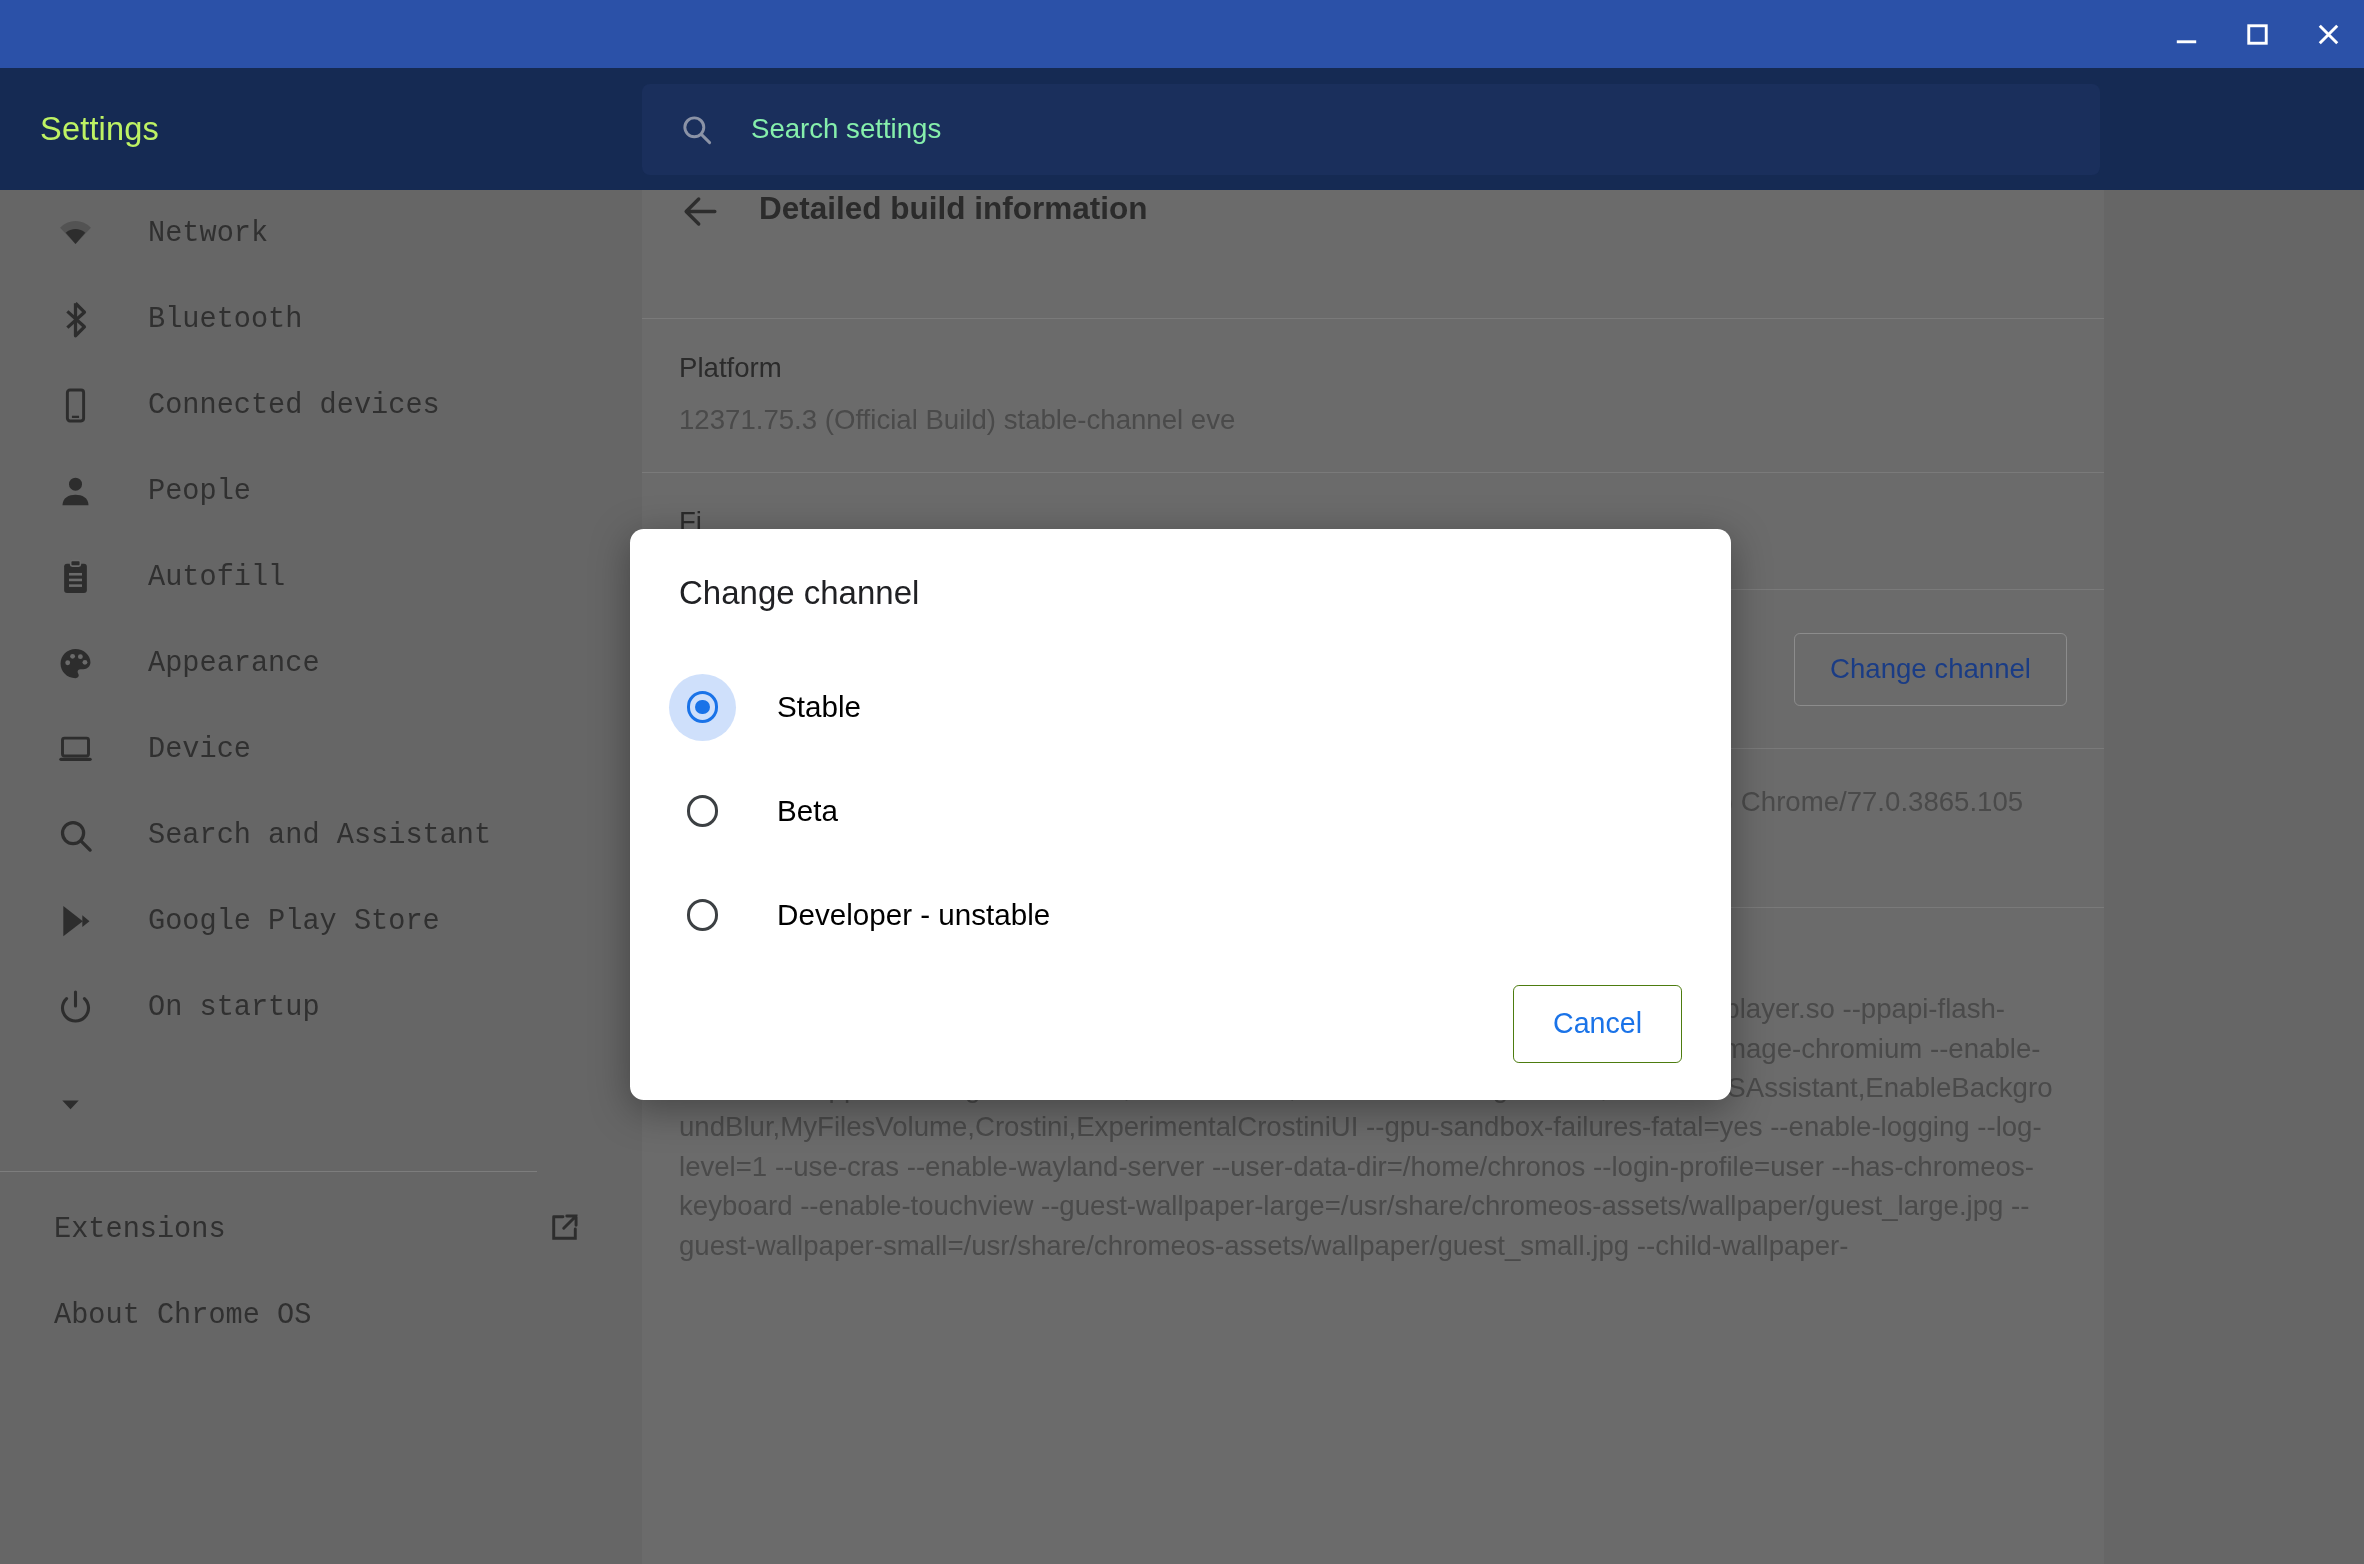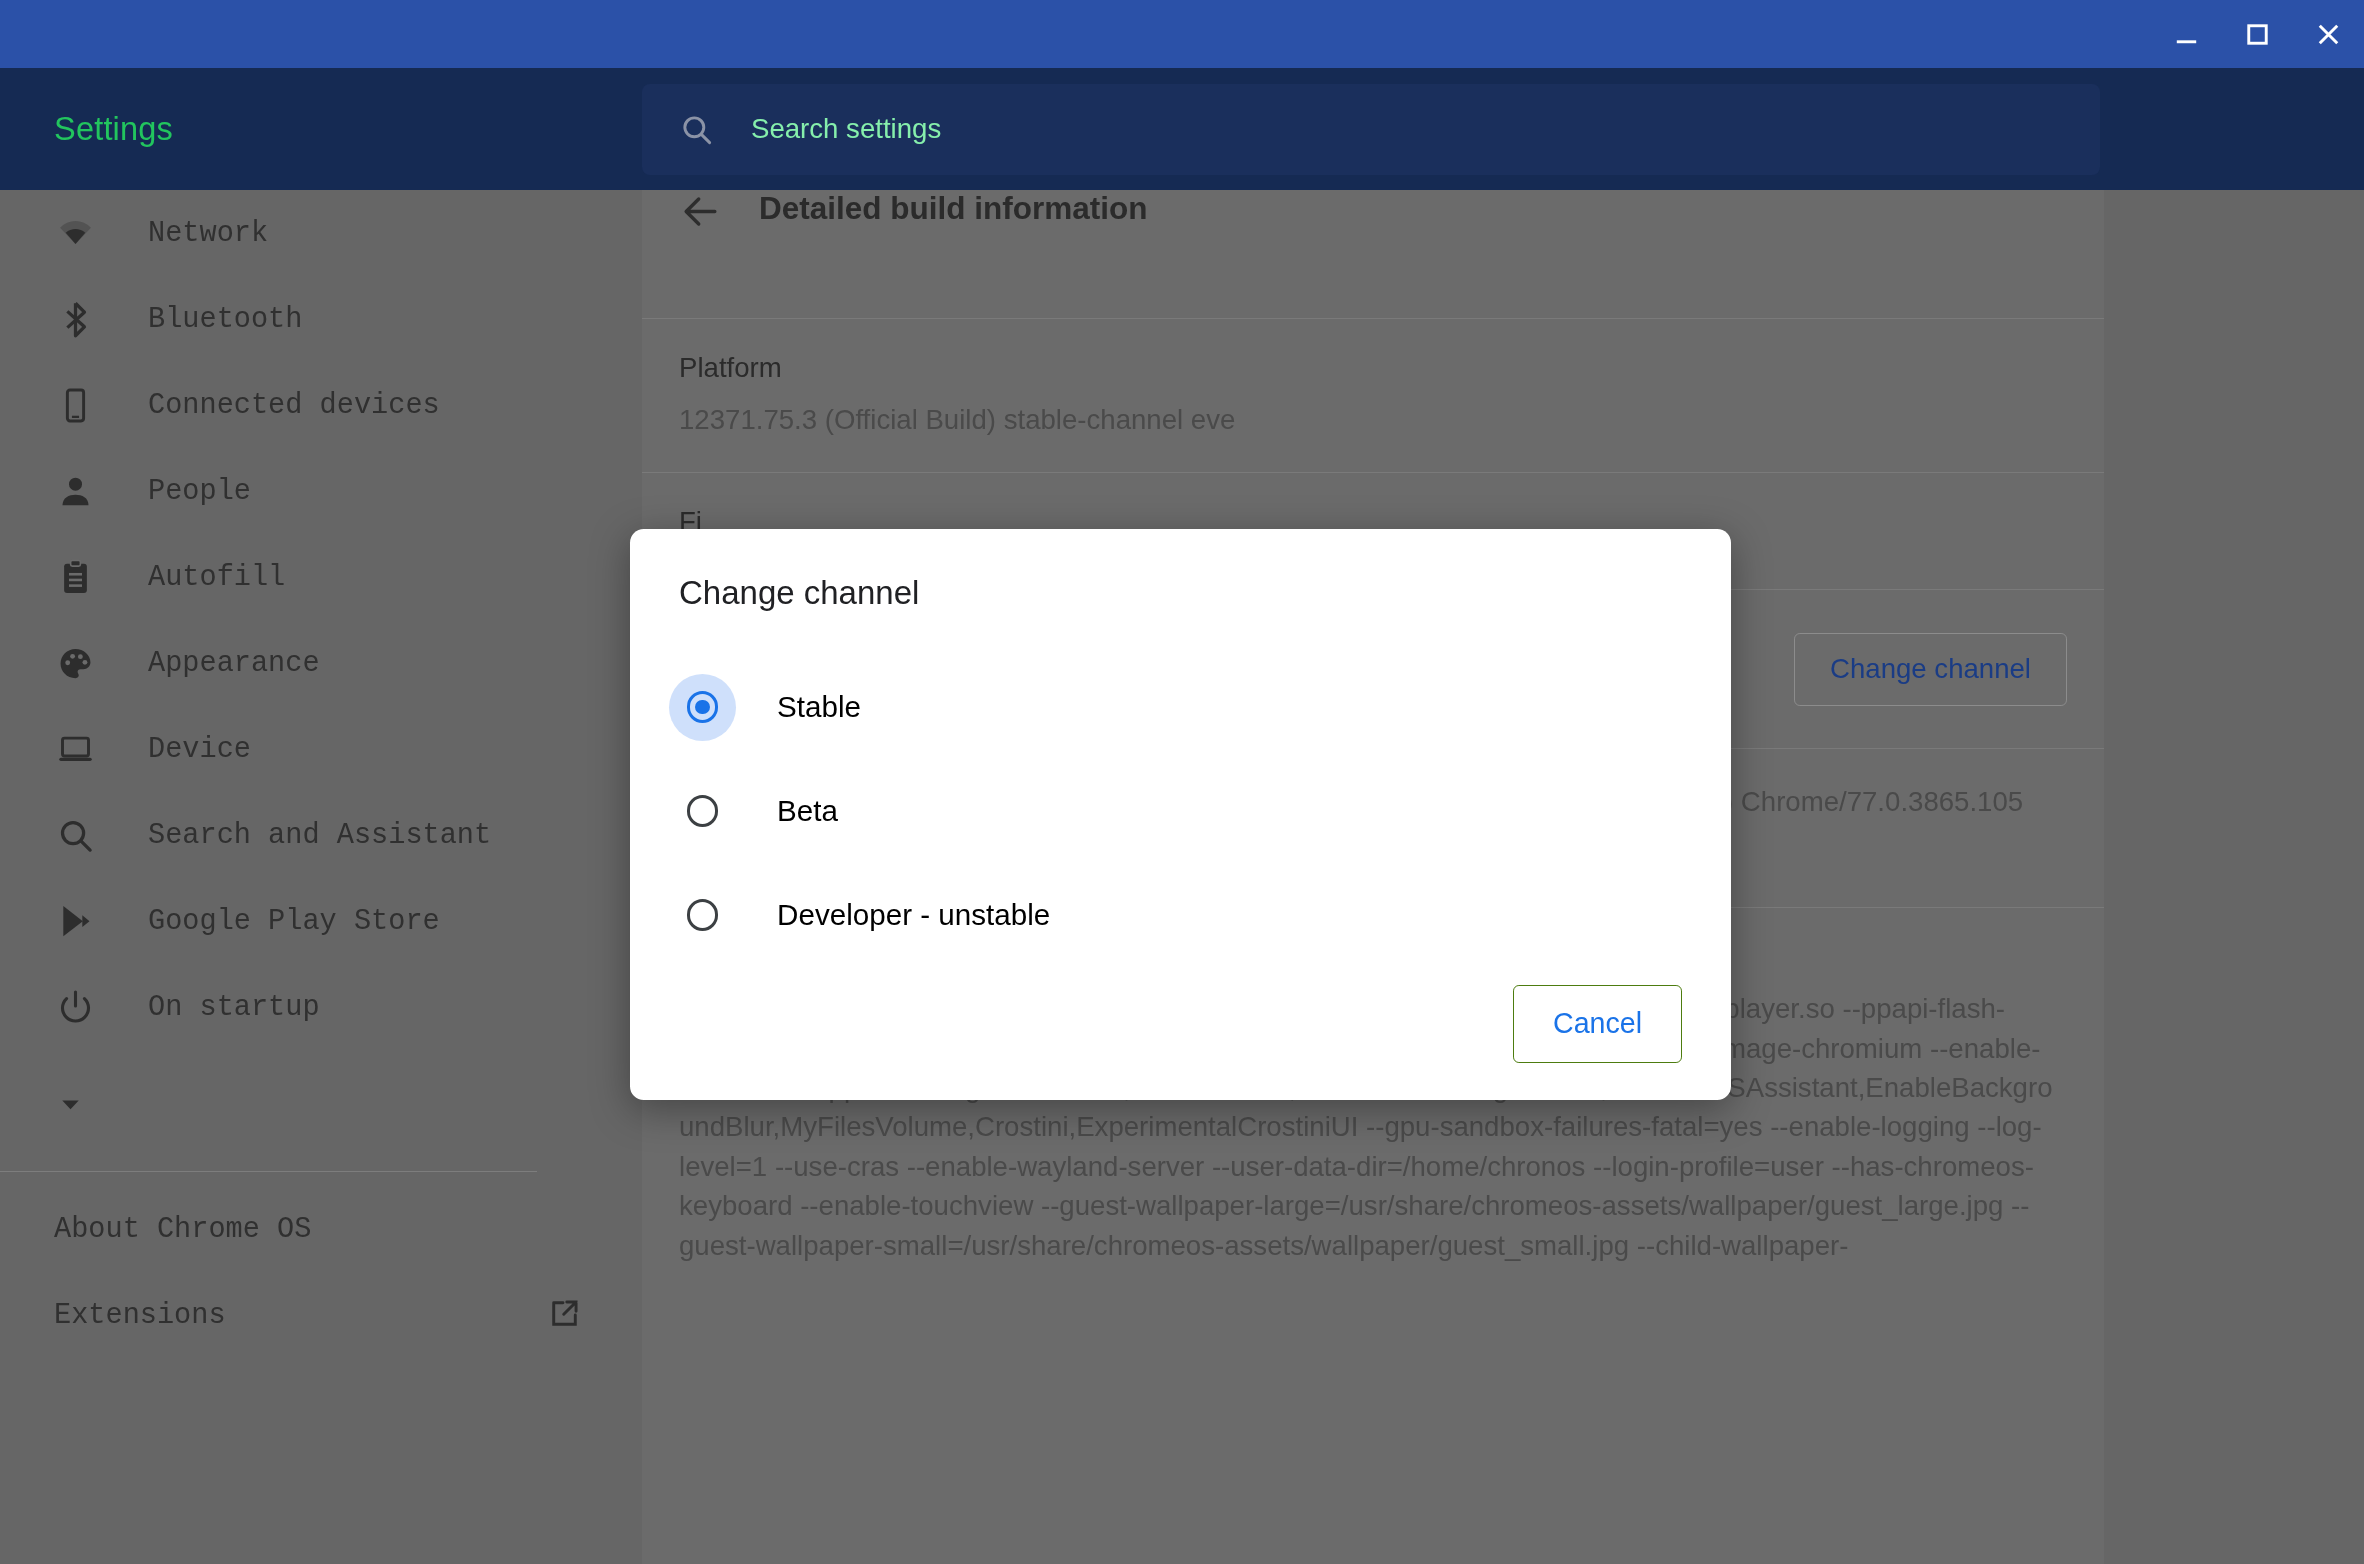--- a/index.html
+++ b/index.html
@@ -44,23 +44,23 @@
   .topbar {
     position: absolute;
     top: 68px; left: 0;
     width: 2364px;
     height: 122px;
     background: #152a53;
     display: flex;
     align-items: center;
   }
   .app-title {
-    color: #22c55e;
+    color: #bef264;
     font-size: 32.5px;
-    margin-left: 54px;
+    margin-left: 40px;
     width: 591px;
     letter-spacing: 0.2px;
   }
   .searchbox {
     position: absolute;
     left: 642px;
     top: 15.8px;
     width: 1458px;
     height: 91px;
     background: #1a2f5c;
@@ -428,32 +428,32 @@
         <span>
           <svg width="33" height="33" viewBox="0 0 24 24">
               <path d="M6 9 L12 15.5 L18 9 Z" fill="#2d2d2d"></path>
             </svg>
         </span>
       </div>
 
       <div class="sidebar-sep"></div>
 
       <div class="nav-item-plain">
-        <span class="nav-label">About Chrome OS</span>
-      </div>
-
-      <div class="nav-item-plain">
         <span class="nav-label">Extensions</span>
         <span>
           <svg width="37" height="37" viewBox="0 0 24 24">
               <path d="M5 5 h6 M5 5 v14 h14 v-6" fill="none" stroke="#2d2d2d" stroke-width="1.9" stroke-linecap="round"></path>
               <path d="M13.5 4.5 h6 v6 M19.5 4.5 L11.5 12.5" fill="none" stroke="#2d2d2d" stroke-width="1.9" stroke-linecap="round"></path>
             </svg>
         </span>
       </div>
+
+      <div class="nav-item-plain">
+        <span class="nav-label">About Chrome OS</span>
+      </div>
     </nav>
 
     <section class="content">
 
       <div class="content-header">
         <span class="back-arrow">
           <svg width="43" height="43" viewBox="0 0 24 24">
               <path d="M20 12 H4.5 M11 5 L4 12 L11 19" fill="none" stroke="#2d2d2d" stroke-width="1.9" stroke-linecap="round" stroke-linejoin="round"></path>
             </svg>
         </span>

